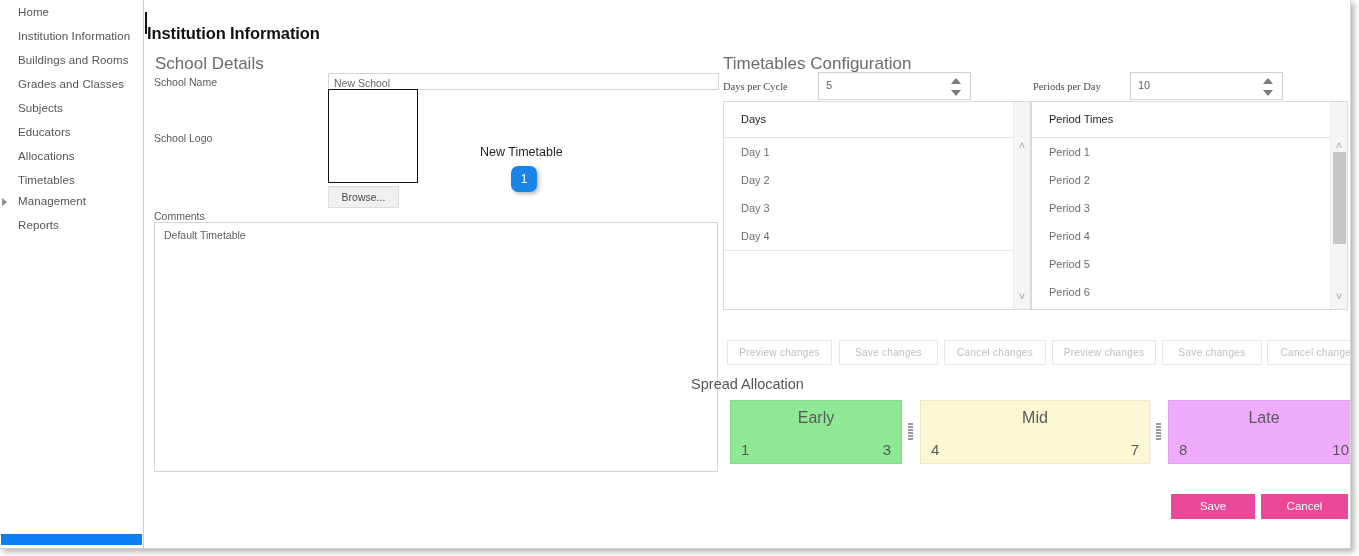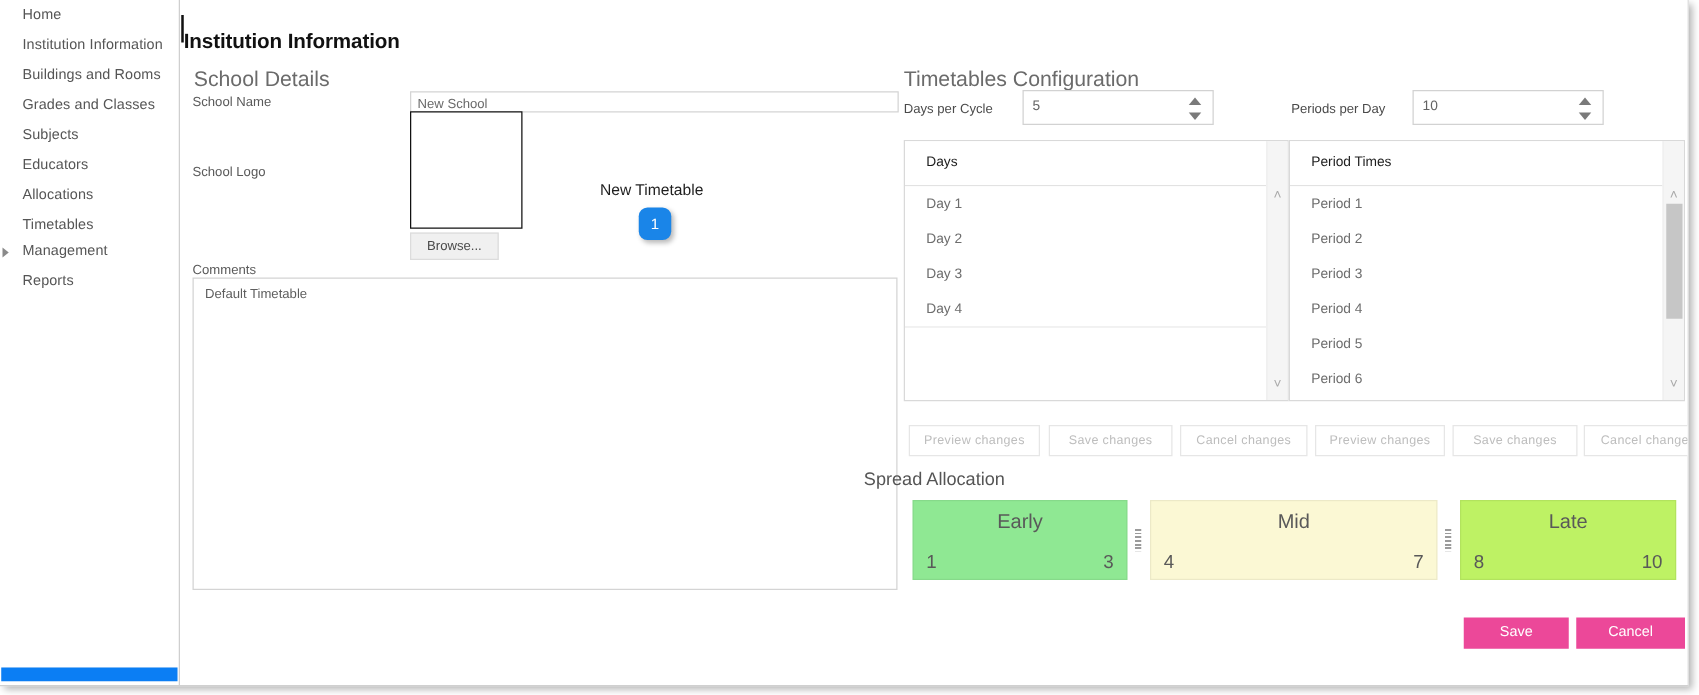--- a/index.html
+++ b/index.html
@@ -178,20 +178,21 @@
     resize: none;
     outline: none;
     line-height: 1.2;
   }
 
   
   .spin-label {
     position: absolute;
     font-size: 10.5px;
     color: #4a4a4a;
+    font-family: Liberation Serif, serif;
   }
   .spinbox {
     position: absolute;
     height: 28px;
     border: 1px solid #d2d2d2;
     background: #ffffff;
     box-sizing: border-box;
   }
   .spinbox .spin-value {
     position: absolute;
@@ -216,21 +217,21 @@
     top: 0;
     border-bottom: 6px solid #7a7a7a;
   }
   .spin-arrows .down {
     bottom: 0;
     border-top: 6px solid #7a7a7a;
   }
 
   .list-panel {
     position: absolute;
-    top: 112px;
+    top: 101px;
     height: 209px;
     border: 1px solid #d9d9d9;
     background: #ffffff;
     box-sizing: border-box;
   }
   .list-header {
     position: absolute;
     left: 0; top: 0;
     right: 17px;
     height: 35px;
@@ -488,21 +489,21 @@
     </div>
     <div class="drag-handle" style="left:763px;"></div>
 
     <div class="spread-block" style="left:775px; width:230px; background:#fbf8d4;">
       <span class="sb-title">Mid</span>
       <span class="sb-start">4</span>
       <span class="sb-end">7</span>
     </div>
     <div class="drag-handle" style="left:1011px;"></div>
 
-    <div class="spread-block" style="left:1023px; width:173px; background:#bef264;">
+    <div class="spread-block" style="left:1023px; width:192px; background:#f0abfc;">
       <span class="sb-title">Late</span>
       <span class="sb-start">8</span>
       <span class="sb-end">10</span>
     </div>
 
     <div class="primary-button" style="left:1026px; width:84px;">Save</div>
     <div class="primary-button" style="left:1116px; width:87px;">Cancel</div>
 
   </main>
 </div>

